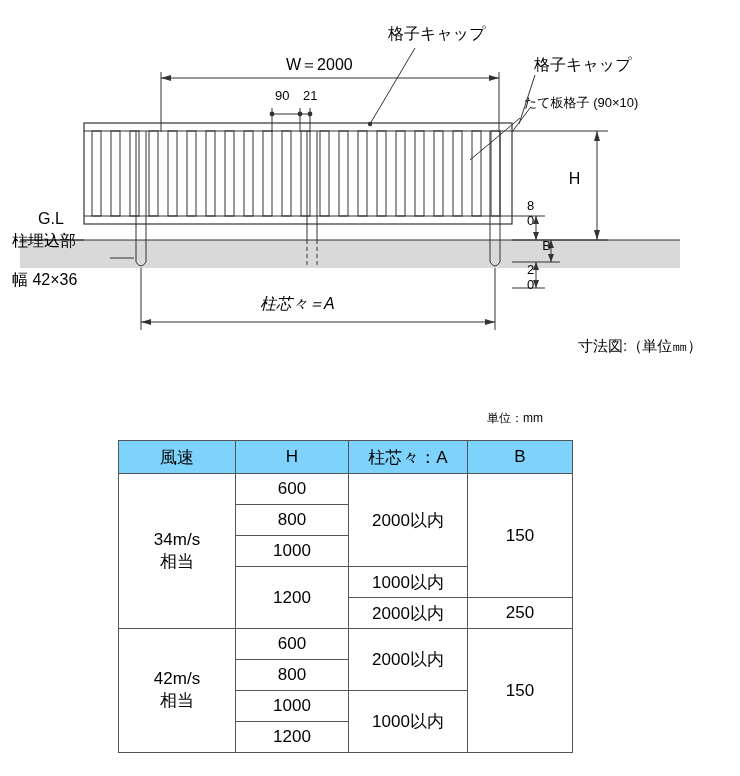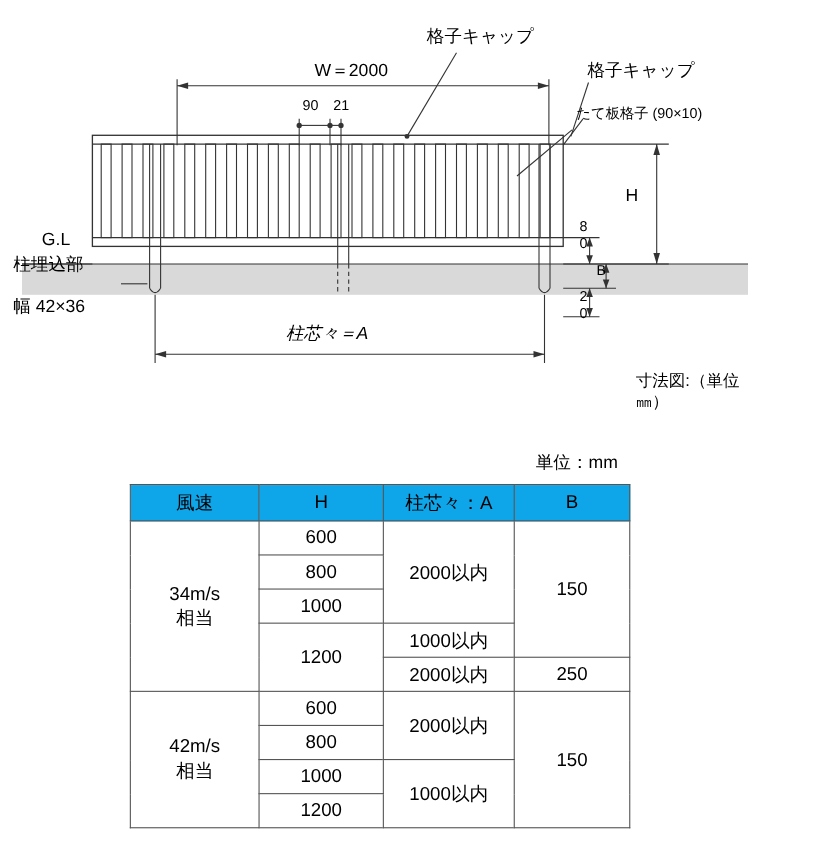--- a/index.html
+++ b/index.html
@@ -13,20 +13,21 @@
     position: relative;
     font-family: "Liberation Sans", sans-serif;
     color: #000;
     overflow: hidden;
   }
   .stage {
     position: absolute;
     left: 0; top: 0;
     width: 688px;
     height: 776px;
+    padding-left: 48px;
   }
   .lbl {
     position: absolute;
     white-space: nowrap;
     font-size: 16px;
     line-height: 1;
     color: #000;
   }
   .lbl.sm { font-size: 13px; }
   .vert {
@@ -47,33 +48,33 @@
     color: #000;
   }
   table.spec th, table.spec td {
     border: 1px solid #555;
     text-align: center;
     vertical-align: middle;
     padding: 0;
     font-weight: normal;
   }
   table.spec thead th {
-    background: #0ea5e9;
+    background: #7dd3fc;
     height: 32px;
   }
   .c-wind { width: 116px; }
   .c-h    { width: 112px; }
   .c-a    { width: 118px; }
   .c-b    { width: 104px; }
   table.spec td.rowh { height: 30px; }
   .unit-label {
     position: absolute;
     left: 487px;
     top: 410px;
-    font-size: 16px;
+    font-size: 12px;
   }
   .dim-note {
     position: absolute;
     left: 578px;
     top: 313px;
     font-size: 15px;
     margin-top: 24px;
   }
   svg.draw {
     position: absolute;

